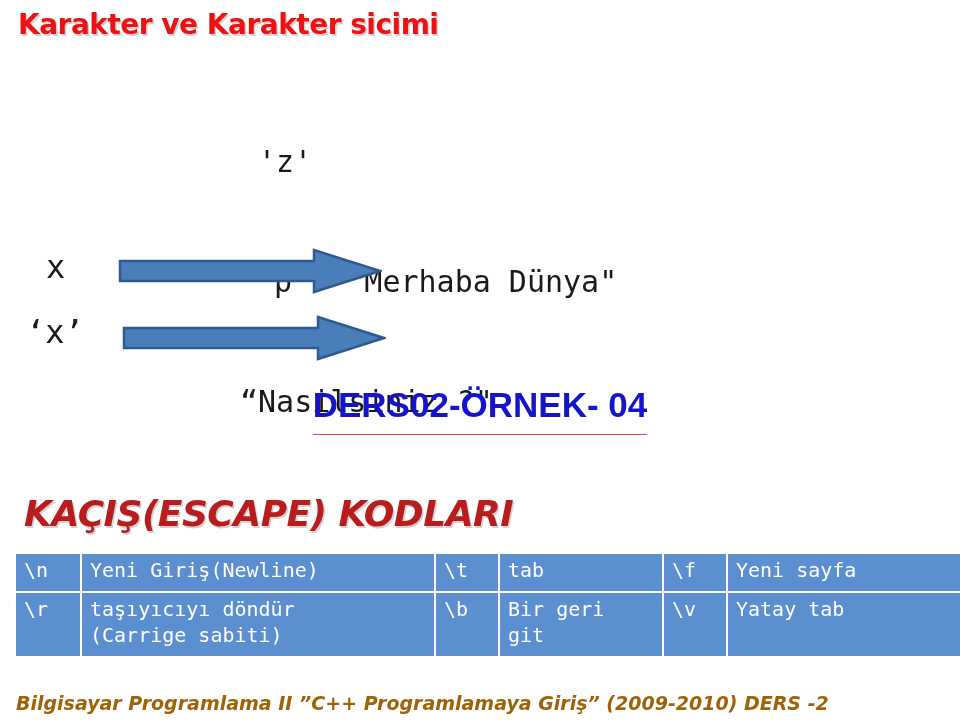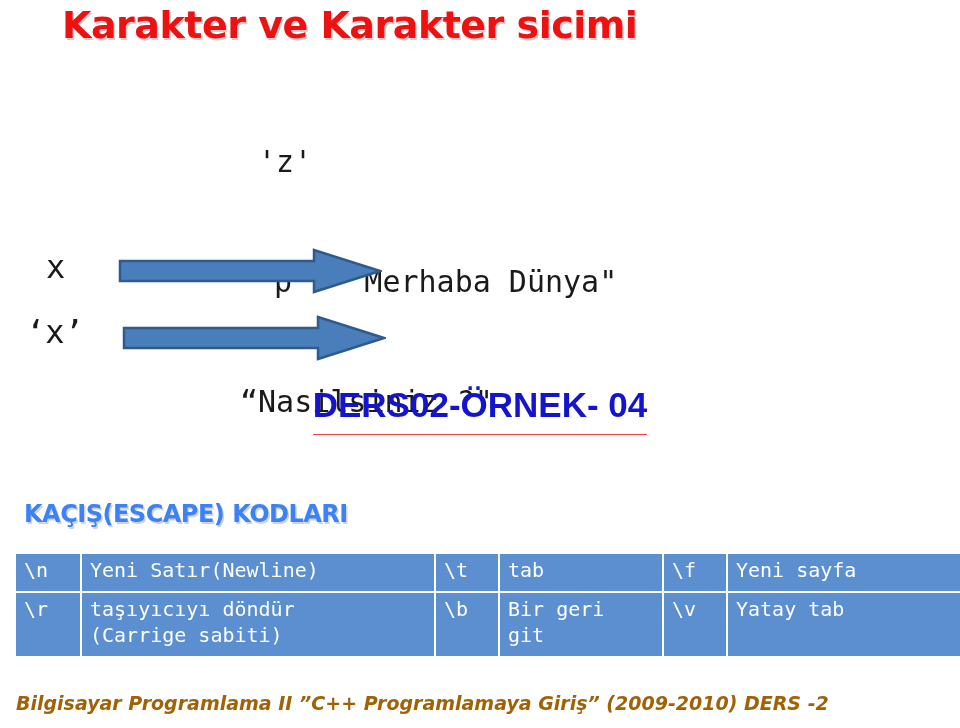--- a/index.html
+++ b/index.html
@@ -22,27 +22,26 @@
   }
 
   
   .title {
     position: absolute;
     left: 18px;
     top: 2px;
     width: 620px;
     font-family: "DejaVu Sans", sans-serif;
     font-weight: bold;
-    font-size: 38px;
+    font-size: 28px;
     line-height: 46px;
     color: #ee1111;
     letter-spacing: -0.5px;
     text-shadow: 1.5px 1.5px 0 rgba(150,150,150,0.45);
     white-space: nowrap;
-    margin-left: 44px;
   }
 
   
   .codeblock {
     position: absolute;
     left: 258px;
     top: 62px;
     font-family: "DejaVu Sans Mono", monospace;
     font-size: 30px;
     line-height: 40px;
@@ -115,26 +114,27 @@
     padding-bottom: 10px;
   }
 
   
   .kacis-heading {
     position: absolute;
     left: 24px;
     top: 492px;
     font-family: "DejaVu Sans", sans-serif;
     font-weight: bold;
-    font-size: 24px;
+    font-size: 36px;
     line-height: 44px;
-    color: #3b82f6;
+    color: #b91c1c;
     letter-spacing: -0.5px;
     text-shadow: 1.5px 1.5px 0 rgba(155,155,155,0.45);
     white-space: nowrap;
+    font-style: italic;
   }
 
   
   .esc-table {
     position: absolute;
     left: 14px;
     top: 552px;
     width: 907px;
     border-collapse: separate;
     border-spacing: 2px;
@@ -210,21 +210,21 @@
   <div class="ders-heading">
     <span class="u">DERS02-ÖRNEK- 04</span>
   </div>
 
   <div class="kacis-heading">KAÇIŞ(ESCAPE) KODLARI</div>
 
   <table class="esc-table">
     <tbody>
       <tr class="row1">
         <td class="col-code">\n</td>
-        <td class="col-desc1">Yeni Satır(Newline)</td>
+        <td class="col-desc1">Yeni Giriş(Newline)</td>
         <td class="col-code2">\t</td>
         <td class="col-desc2">tab</td>
         <td class="col-code3">\f</td>
         <td class="col-desc3">Yeni sayfa</td>
       </tr>
       <tr class="row2">
         <td class="col-code">\r</td>
         <td class="col-desc1">taşıyıcıyı döndür
 (Carrige sabiti)</td>
         <td class="col-code2">\b</td>

